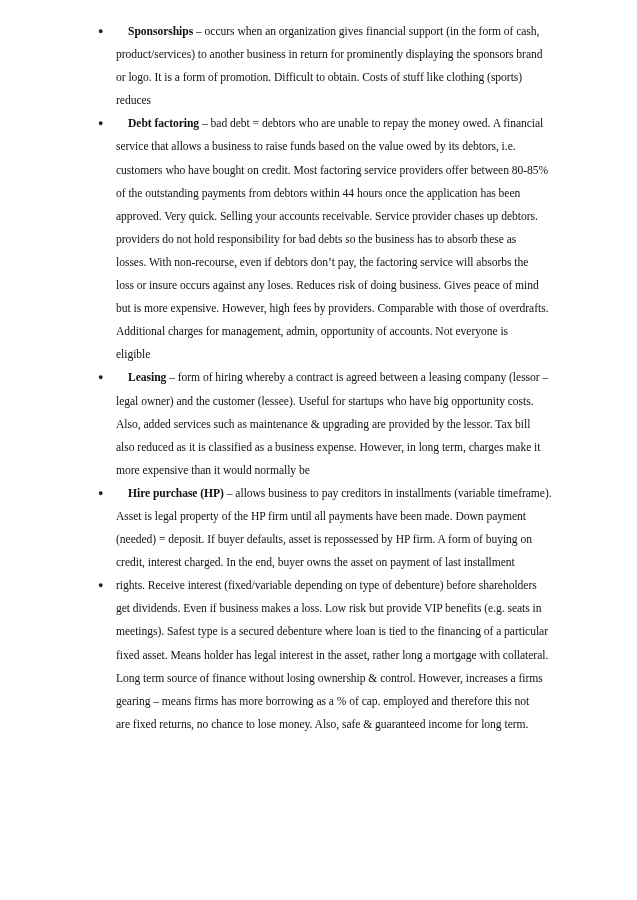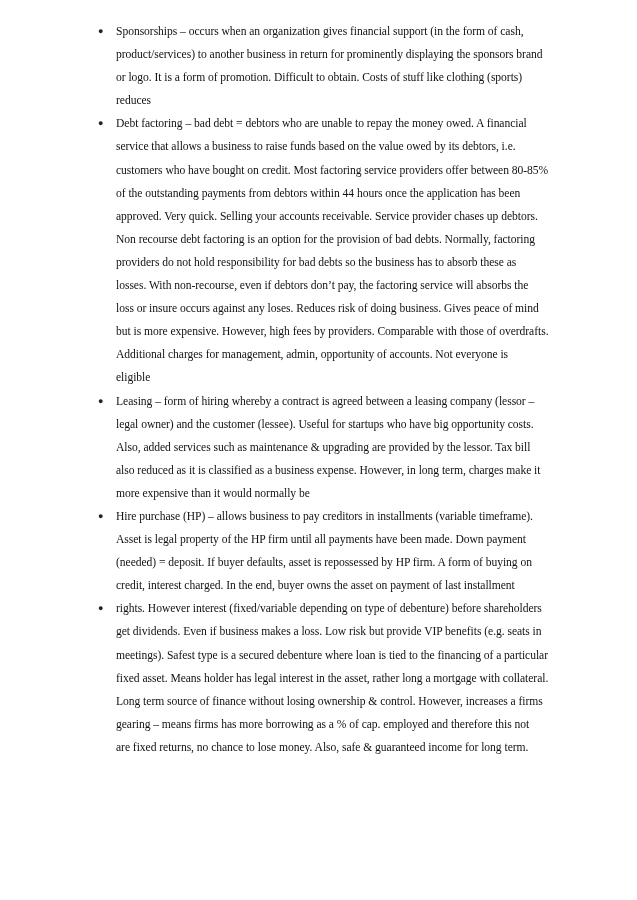--- a/index.html
+++ b/index.html
@@ -43,21 +43,22 @@
     }
     .bullet {
       position: absolute;
       left: -18px;
       top: 0;
       font-size: 9px;
       line-height: 23.1px;
       color: #222;
     }
     .term {
-      font-weight: normal;
+      font-weight: bold;
+      margin-left: 12px;
     }
     .line {
       display: block;
       white-space: nowrap;
     }
   </style>
 </head>
 <body>
 
 <div class="page">
@@ -71,21 +72,20 @@
       <span class="line">reduces</span>
     </li>
 
     <li class="item">
       <span class="bullet">●</span>
       <span class="line"><span class="term">Debt factoring</span><span> – bad debt = debtors who are unable to repay the money owed. A financial</span></span>
       <span class="line">service that allows a business to raise funds based on the value owed by its debtors, i.e.</span>
       <span class="line">customers who have bought on credit. Most factoring service providers offer between 80-85%</span>
       <span class="line">of the outstanding payments from debtors within 44 hours once the application has been</span>
       <span class="line">approved. Very quick. Selling your accounts receivable. Service provider chases up debtors.</span>
-      <span class="line">Non recourse debt factoring is an option for the provision of bad debts. Normally, factoring</span>
       <span class="line">providers do not hold responsibility for bad debts so the business has to absorb these as</span>
       <span class="line">losses. With non-recourse, even if debtors don’t pay, the factoring service will absorbs the</span>
       <span class="line">loss or insure occurs against any loses. Reduces risk of doing business. Gives peace of mind</span>
       <span class="line">but is more expensive. However, high fees by providers. Comparable with those of overdrafts.</span>
       <span class="line">Additional charges for management, admin, opportunity of accounts. Not everyone is</span>
       <span class="line">eligible</span>
     </li>
 
     <li class="item">
       <span class="bullet">●</span>
@@ -99,21 +99,21 @@
     <li class="item">
       <span class="bullet">●</span>
       <span class="line"><span class="term">Hire purchase (HP)</span><span> – allows business to pay creditors in installments (variable timeframe).</span></span>
       <span class="line">Asset is legal property of the HP firm until all payments have been made. Down payment</span>
       <span class="line">(needed) = deposit. If buyer defaults, asset is repossessed by HP firm. A form of buying on</span>
       <span class="line">credit, interest charged. In the end, buyer owns the asset on payment of last installment</span>
     </li>
 
     <li class="item">
       <span class="bullet">●</span>
-      <span class="line">rights. However interest (fixed/variable depending on type of debenture) before shareholders</span>
+      <span class="line">rights. Receive interest (fixed/variable depending on type of debenture) before shareholders</span>
       <span class="line">get dividends. Even if business makes a loss. Low risk but provide VIP benefits (e.g. seats in</span>
       <span class="line">meetings). Safest type is a secured debenture where loan is tied to the financing of a particular</span>
       <span class="line">fixed asset. Means holder has legal interest in the asset, rather long a mortgage with collateral.</span>
       <span class="line">Long term source of finance without losing ownership &amp; control. However, increases a firms</span>
       <span class="line">gearing – means firms has more borrowing as a % of cap. employed and therefore this not</span>
       <span class="line">are fixed returns, no chance to lose money. Also, safe  &amp; guaranteed income for long term.</span>
     </li>
 
   </ul>
 </div>

